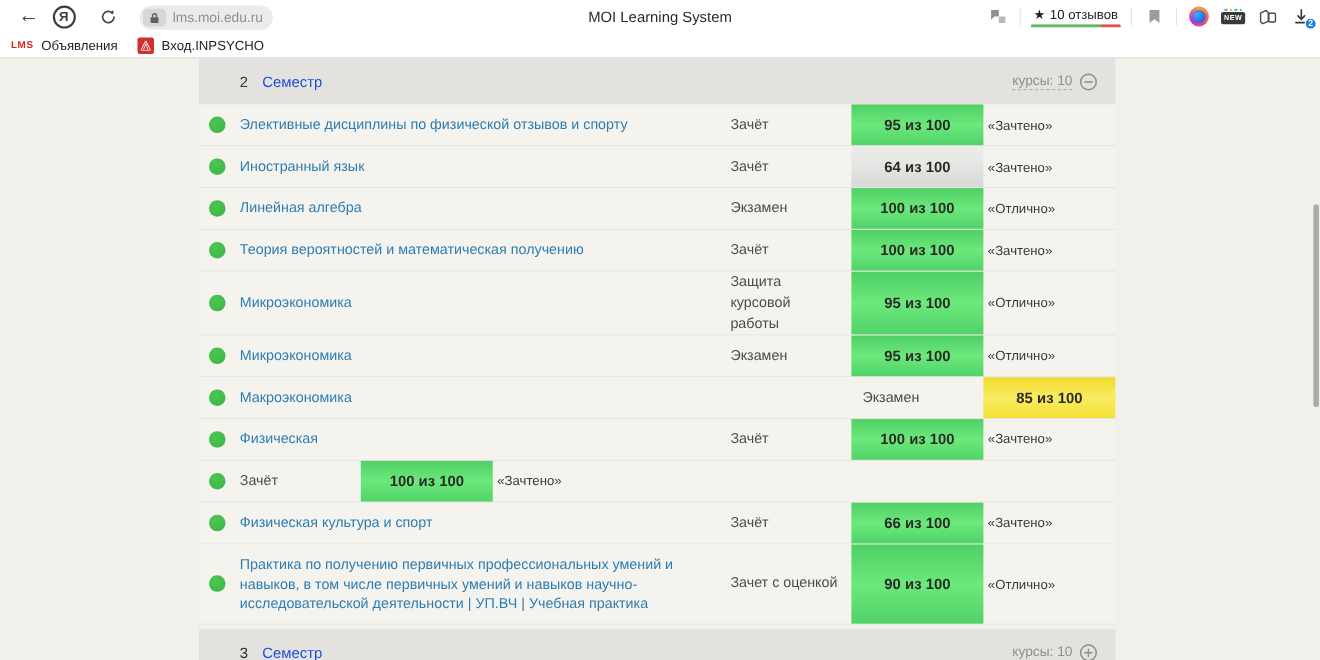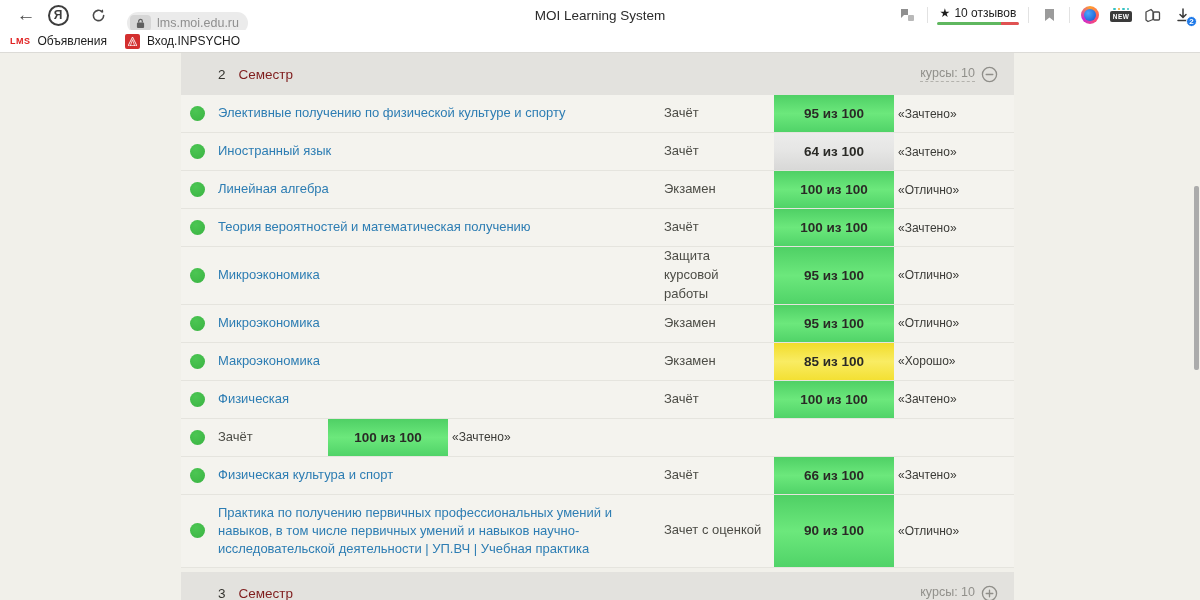--- a/index.html
+++ b/index.html
@@ -7,21 +7,21 @@
   body { font-family:"Liberation Sans", sans-serif; }
   .screen { position:relative; width:1200px; height:600px; background:#f1f0ea; overflow:hidden; }
 
   
   .chrome { position:absolute; top:0; left:0; width:1200px; height:30px; background:#ffffff; }
   .nav-btn { position:absolute; top:0; height:30px; display:flex; align-items:center; justify-content:center; color:#4a4a4a; cursor:pointer; }
   .back { left:12px; width:28px; font-size:19px; }
   .ya-logo { left:45px; width:26px; }
   .ya-circle { width:21px; height:21px; border:2px solid #3d3d3d; border-radius:50%; display:flex; align-items:center; justify-content:center; font-size:12px; font-weight:bold; color:#3d3d3d; }
   .refresh { left:85px; width:26px; }
-  .addr { position:absolute; top:12px; left:127px; height:22px; width:121px; background:#ebebeb; border-radius:12px; display:flex; align-items:center; cursor:text; }
+  .addr { position:absolute; top:5px; left:127px; height:22px; width:121px; background:#ebebeb; border-radius:12px; display:flex; align-items:center; cursor:text; }
   .lock-badge { width:21px; height:16px; background:#d6d6d6; border-radius:4px; margin-left:3px; display:flex; align-items:center; justify-content:center; }
   .url { color:#8f8f8f; font-size:12.5px; margin-left:6px; white-space:nowrap; }
   .page-title { position:absolute; top:0; left:0; width:1200px; height:30px; display:flex; align-items:center; justify-content:center; font-size:13.5px; color:#2b2b2b; pointer-events:none; }
   .chrome-right { position:absolute; top:0; right:6px; height:30px; display:flex; align-items:center; gap:9px; }
   .vsep { width:1px; height:16px; background:#e2e2e2; }
   .reviews { display:flex; flex-direction:column; align-items:center; cursor:pointer; }
   .reviews-line { display:flex; align-items:center; gap:4px; font-size:12px; color:#1d1d1d; }
   .star { font-size:12px; color:#1d1d1d; }
   .rating-bar { margin-top:2px; width:82px; height:3px; border-radius:2px; overflow:hidden; display:flex; }
   .rating-green { height:100%; background:#5fb75f; }
@@ -39,21 +39,21 @@
   
   .bookmarks { position:absolute; top:30px; left:0; width:1200px; height:23px; background:#ffffff; border-bottom:1px solid #dcdbd7; display:flex; align-items:center; padding-left:10px; gap:18px; }
   .bm { display:flex; align-items:center; gap:7px; font-size:12px; color:#1c1c1c; cursor:pointer; }
   .lms-fav { color:#e02020; font-weight:bold; font-size:9px; letter-spacing:.5px; }
   .inpsycho-fav { width:15px; height:15px; background:#d32f2f; border-radius:2px; display:flex; align-items:center; justify-content:center; }
 
   
   .lms-table { position:absolute; top:53px; left:181px; width:833px; }
   .sec-header { background:#e3e2de; height:42px; display:flex; align-items:center; padding:0 16px 0 37px; }
   .sec-num { font-size:13.5px; color:#33332e; margin-right:13px; }
-  .sec-title { font-size:13.5px; color:#7f1d1d; }
+  .sec-title { font-size:13.5px; color:#1d4ed8; }
   .sec-right { margin-left:auto; display:flex; align-items:center; gap:6px; cursor:pointer; }
   .courses-label { font-size:12.5px; color:#91908b; border-bottom:1px dashed #b3b2ad; padding-bottom:1px; }
   .sec-gap { height:4px; }
 
   .course-row { background:#f4f3ee; display:flex; align-items:stretch; border-bottom:1px solid #e5e4de; min-height:38px; }
   .col-bullet { width:37px; display:flex; align-items:center; padding-left:9px; flex:none; }
   .bullet { width:15px; height:15px; border-radius:50%; background:radial-gradient(circle at 38% 32%, #4cc653, #3ab342); }
   .col-name { flex:1; display:flex; align-items:center; padding:9px 20px 9px 0; }
   .col-name a { color:#2d7db3; font-size:13px; line-height:1.4; text-decoration:none; cursor:pointer; }
   .col-type { width:110px; flex:none; display:flex; align-items:center; font-size:13px; color:#4c4c46; line-height:1.45; padding-right:8px; }
@@ -180,21 +180,21 @@
       </span>
     </div>
 
     <div>
 
         <div class="course-row">
           <div class="col-bullet">
             <span class="bullet"></span>
           </div>
           <div class="col-name">
-            <a>Элективные получению по физической культуре и спорту</a>
+            <a>Элективные дисциплины по физической отзывов и спорту</a>
           </div>
           <div class="col-type">Зачёт</div>
           <div class="col-score" data-color="green">95 из 100</div>
           <div class="col-grade">«Зачтено»</div>
         </div>
 
         <div class="course-row">
           <div class="col-bullet">
             <span class="bullet"></span>
           </div>
@@ -256,21 +256,20 @@
 
         <div class="course-row">
           <div class="col-bullet">
             <span class="bullet"></span>
           </div>
           <div class="col-name">
             <a>Макроэкономика</a>
           </div>
           <div class="col-type">Экзамен</div>
           <div class="col-score" data-color="yellow">85 из 100</div>
-          <div class="col-grade">«Хорошо»</div>
         </div>
 
         <div class="course-row">
           <div class="col-bullet">
             <span class="bullet"></span>
           </div>
           <div class="col-name">
             <a>Физическая</a>
           </div>
           <div class="col-type">Зачёт</div>

